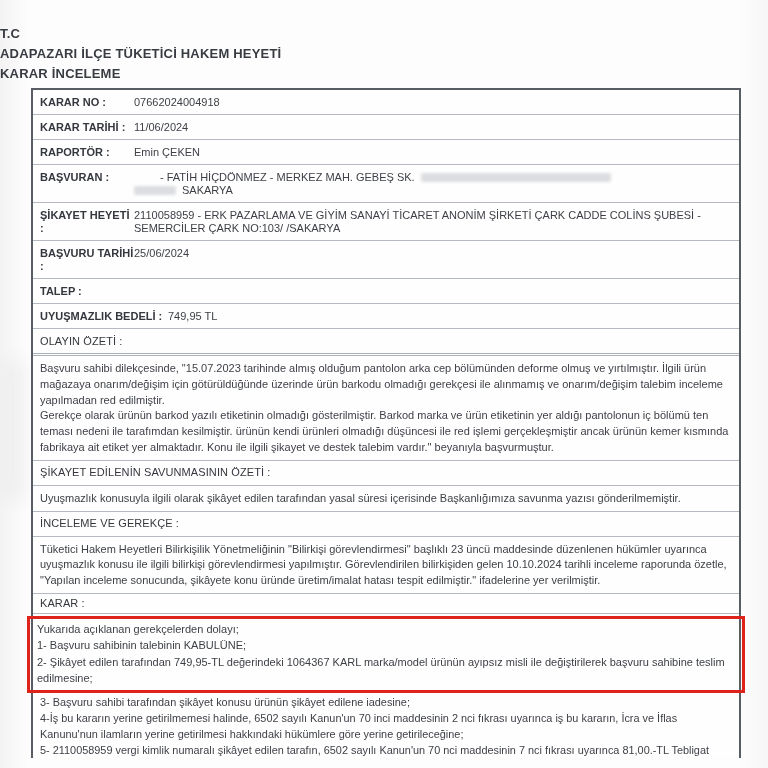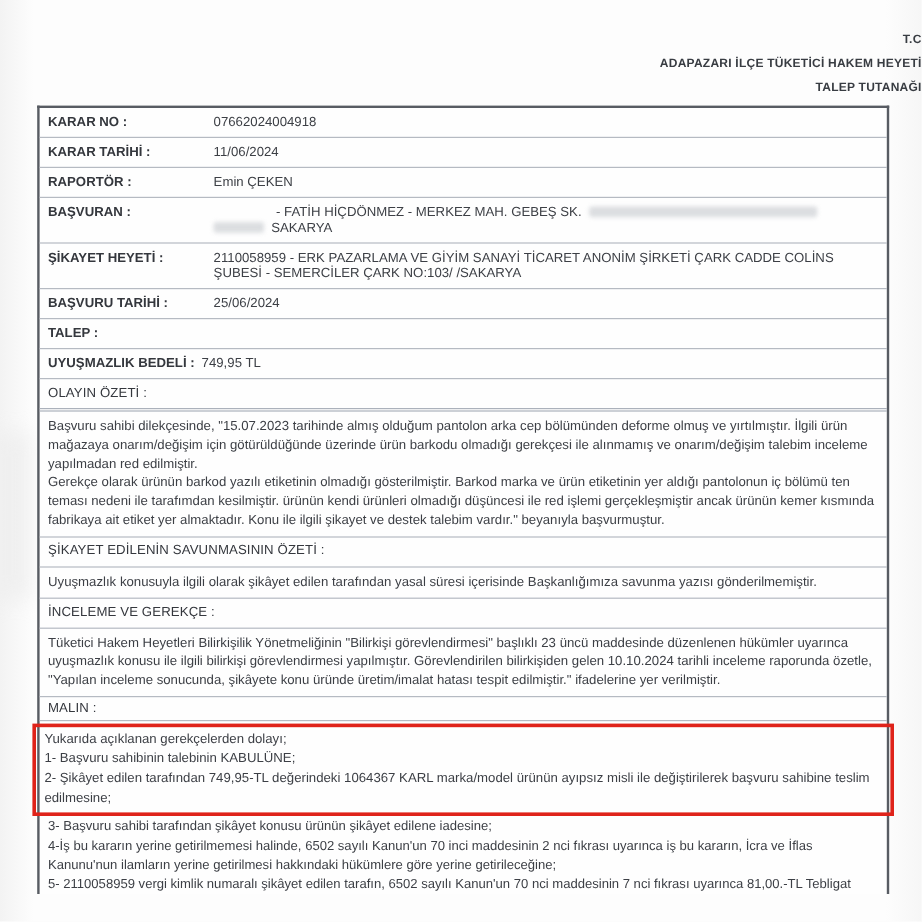--- a/index.html
+++ b/index.html
@@ -15,38 +15,38 @@
     width: 768px; height: 768px;
     background: linear-gradient(90deg, #f3f3f3 0px, #fdfdfd 28px, #fdfdfd 738px, #f6f6f6 768px),
                 #fdfdfd;
   }
   .scan-smudge {
     position: absolute; left: 0; top: 360px; width: 26px; height: 140px;
     background: #e8e8e8; filter: blur(9px); opacity: .55;
   }
   .doc-header {
     position: absolute; top: 24px; left: 0; width: 100%;
-    text-align: right;
-    font-weight: bold; font-size: 10px; line-height: 20px;
+    text-align: left;
+    font-weight: bold; font-size: 13px; line-height: 20px;
     color: #383c42; letter-spacing: .2px;
   }
   .doc-table {
     position: absolute; left: 31px; top: 88px; width: 710px;
     box-sizing: border-box;
     border: 2px solid #585c63; border-bottom: none;
     background: #fefefe;
     font-size: 11px;
   }
   .row {
     display: flex;
     border-bottom: 1px solid #b5bac2;
     padding: 5.5px 7px;
     line-height: 13px;
   }
-  .row .label { flex: none; width: 138px; font-weight: bold; color: #34373d; }
+  .row .label { flex: none; width: 94px; font-weight: bold; color: #34373d; }
   .row .value { flex: 1; color: #3c3f45; }
   .head-row {
     font-weight: normal; color: #34373d;
     padding: 5.5px 7px; line-height: 13px;
     border-bottom: 1px solid #b5bac2;
     letter-spacing: .1px;
   }
   .head-row.double-rule { border-bottom: 3px double #abb1bb; }
   .para {
     padding: 5px 8px 4px 7px;
@@ -54,42 +54,42 @@
     border-bottom: 1px solid #b5bac2;
     color: #3c3f45;
   }
   .redact {
     display: inline-block; height: 9px; border-radius: 2px;
     background: #cdd0d4; filter: blur(1.6px); opacity: .7;
     vertical-align: middle;
   }
   .redact-a { width: 190px; margin-left: 6px; }
   .redact-b { width: 42px; margin-right: 6px; }
-  .indent-line { margin-left: 52px; }
+  .indent-line { margin-left: 26px; }
   .karar-body { padding: 0 7px 0 7px; }
   .decision-box {
     border: 3px solid #df231a;
     margin: 2px -13px 1px -13px;
     padding: 2px 8px 3px 7px;
     line-height: 16.5px;
     color: #3c3f45;
   }
   .karar-tail { line-height: 16px; font-size: 10.9px; color: #3c3f45; }
   .karar-tail div { margin: 0; }
 </style>
 </head>
 <body>
 
 <div class="page">
   <div class="scan-smudge"></div>
 
   <div class="doc-header">
     <div>T.C</div>
     <div>ADAPAZARI İLÇE TÜKETİCİ HAKEM HEYETİ</div>
-    <div>TALEP TUTANAĞI</div>
+    <div>KARAR İNCELEME</div>
   </div>
 
   <div class="doc-table">
 
     <div class="row">
       <span class="label">KARAR NO :</span>
       <span class="value">07662024004918</span>
     </div>
 
     <div class="row">
@@ -135,21 +135,21 @@
       <div>Başvuru sahibi dilekçesinde, "15.07.2023 tarihinde almış olduğum pantolon arka cep bölümünden deforme olmuş ve yırtılmıştır. İlgili ürün mağazaya onarım/değişim için götürüldüğünde üzerinde ürün barkodu olmadığı gerekçesi ile alınmamış ve onarım/değişim talebim inceleme yapılmadan red edilmiştir.</div>
       <div>Gerekçe olarak ürünün barkod yazılı etiketinin olmadığı gösterilmiştir. Barkod marka ve ürün etiketinin yer aldığı pantolonun iç bölümü ten teması nedeni ile tarafımdan kesilmiştir. ürünün kendi ürünleri olmadığı düşüncesi ile red işlemi gerçekleşmiştir ancak ürünün kemer kısmında fabrikaya ait etiket yer almaktadır. Konu ile ilgili şikayet ve destek talebim vardır." beyanıyla başvurmuştur.</div>
     </div>
 
     <div class="head-row">ŞİKAYET EDİLENİN SAVUNMASININ ÖZETİ :</div>
     <div class="para">Uyuşmazlık konusuyla ilgili olarak şikâyet edilen tarafından yasal süresi içerisinde Başkanlığımıza savunma yazısı gönderilmemiştir.</div>
 
     <div class="head-row">İNCELEME VE GEREKÇE :</div>
     <div class="para">Tüketici Hakem Heyetleri Bilirkişilik Yönetmeliğinin "Bilirkişi görevlendirmesi" başlıklı 23 üncü maddesinde düzenlenen hükümler uyarınca uyuşmazlık konusu ile ilgili bilirkişi görevlendirmesi yapılmıştır. Görevlendirilen bilirkişiden gelen 10.10.2024 tarihli inceleme raporunda özetle, "Yapılan inceleme sonucunda, şikâyete konu üründe üretim/imalat hatası tespit edilmiştir." ifadelerine yer verilmiştir.</div>
 
-    <div class="head-row" style="padding:3px 7px">MALIN :</div>
+    <div class="head-row" style="padding:3px 7px">KARAR :</div>
 
     <div class="karar-body">
       <div class="decision-box">
         <div>Yukarıda açıklanan gerekçelerden dolayı;</div>
         <div>1- Başvuru sahibinin talebinin KABULÜNE;</div>
         <div>2- Şikâyet edilen tarafından 749,95-TL değerindeki 1064367 KARL marka/model ürünün ayıpsız misli ile değiştirilerek başvuru sahibine teslim edilmesine;</div>
       </div>
       <div class="karar-tail">
         <div>3- Başvuru sahibi tarafından şikâyet konusu ürünün şikâyet edilene iadesine;</div>
         <div>4-İş bu kararın yerine getirilmemesi halinde, 6502 sayılı Kanun'un 70 inci maddesinin 2 nci fıkrası uyarınca iş bu kararın, İcra ve İflas Kanunu'nun ilamların yerine getirilmesi hakkındaki hükümlere göre yerine getirileceğine;</div>

